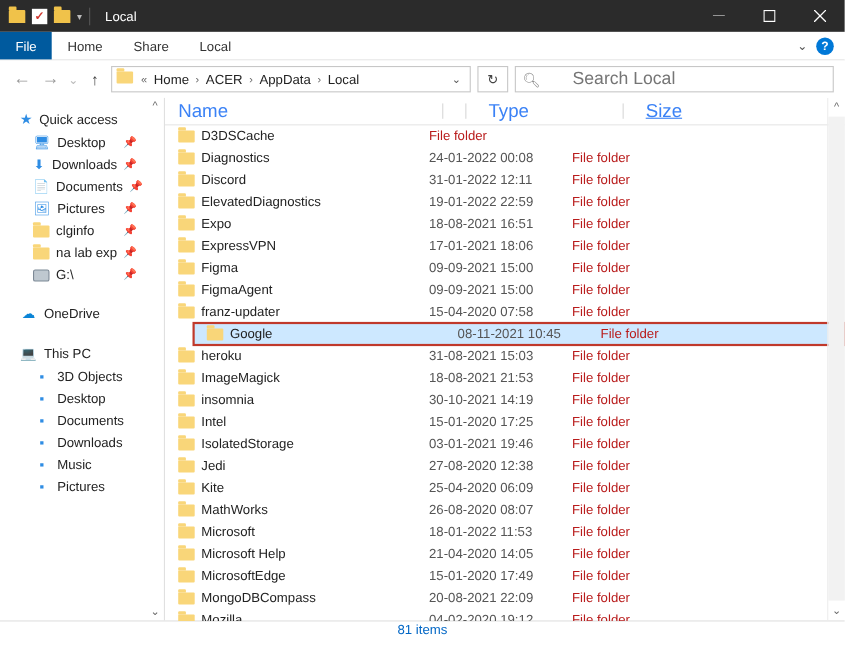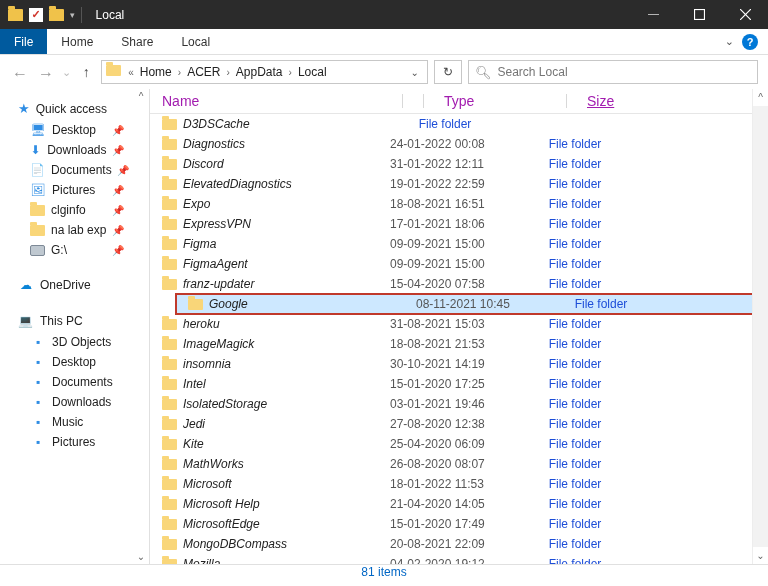--- a/index.html
+++ b/index.html
@@ -29,50 +29,50 @@
   .addr { flex:1; height:24px; border:1px solid #c7c7c7; background:#fff; display:flex; align-items:center; padding:0 4px; gap:0; overflow:hidden; }
   .addr .addr-icon { width:16px; height:14px; margin-right:4px; position:relative; }
   .folder-sm { width:15px; height:11px; background:#f9d679; border-radius:1px; position:relative; display:inline-block; }
   .folder-sm::before { content:""; position:absolute; top:-3px; left:0; width:7px; height:3px; background:#f9d679; border-radius:1px 1px 0 0; }
   .crumb { padding:0 4px; color:#222; }
   .crumb-sep { padding:0 2px; color:#666; font-size:10px; }
   .addr .pushright { margin-left:auto; display:flex; align-items:center; gap:6px; padding-right:4px; }
   .addr .drop { font-size:10px; color:#555; }
   .refresh-box { width:28px; height:24px; border:1px solid #c7c7c7; display:flex; align-items:center; justify-content:center; color:#444; }
   .searchbox { width:290px; height:24px; border:1px solid #c7c7c7; display:flex; align-items:center; padding:0 6px; color:#666; gap:6px; }
-  .searchbox input { border:none; outline:none; flex:1; font-size:12px; color:#666; background:transparent; }
+  .searchbox input { border:none; outline:none; flex:1; font-size:16px; color:#666; background:transparent;margin-left:23px; }
   
   .main { display:flex; height: calc(586px - 29px - 26px - 34px - 22px); }
   .sidebar { width:150px; border-right:1px solid #e0e0e0; padding:8px 0; overflow:hidden; position:relative; }
   .sb-scroll { position:absolute; right:0; top:0; width:16px; height:100%; display:flex; flex-direction:column; align-items:center; }
   .sb-scroll .ar { font-size:10px; color:#666; padding:2px 0; }
   .sb-scroll .track { flex:1; }
   .side-group-title { display:flex; align-items:center; gap:6px; padding:4px 6px 4px 18px; color:#222; }
   .side-item { display:flex; align-items:center; gap:6px; padding:3px 6px 3px 30px; color:#222; }
   .pin { margin-left:auto; color:#666; font-size:10px; padding-right:18px; }
   .star { color:#2f8de4; font-size:13px; }
   .ic { width:16px; height:14px; display:inline-flex; align-items:center; justify-content:center; font-size:12px; }
   .blue { color:#2f8de4; }
   .cloud { color:#0a84d6; }
   .pc { color:#3a6ea5; }
   
   .pane { flex:1; display:flex; flex-direction:column; position:relative; }
-  .cols { height:25px; display:flex; align-items:center; font-size:14px; color:#a21caf; border-bottom:1px solid #e6e6e6;gap:12px; }
+  .cols { height:25px; display:flex; align-items:center; font-size:17px; color:#3b82f6; border-bottom:1px solid #e6e6e6;gap:12px; }
   .c-name { width:240px; padding-left:12px; }
   .c-date { width:130px; }
   .c-type { width:110px; }
   .c-size { flex:1;text-decoration:underline; }
   .divider { width:1px; height:14px; background:#d8d8d8; margin-right:8px; }
   .rows { overflow-y:auto; flex:1; }
   .row { height:20px; display:flex; align-items:center; font-size:12px; color:#222; }
   .row.selected { background:#cde8ff;margin-left:26px; }
   .row.selected.boxed { outline:2px solid #c0392b; outline-offset:-1px; }
-  .cell-name { width:240px; padding-left:12px; display:flex; align-items:center; gap:6px;font-style:italic; }
+  .cell-name { width:240px; padding-left:12px; display:flex; align-items:center; gap:6px; }
   .cell-date { width:130px; color:#555; }
-  .cell-type { width:110px; color:#1d4ed8;text-align:center; }
+  .cell-type { width:110px; color:#b91c1c; }
   .cell-size { flex:1; }
   
   .vscroll { position:absolute; right:0; top:0; width:16px; height:100%; border-left:1px solid #ededed; display:flex; flex-direction:column; align-items:center; }
   .vscroll .ar { font-size:10px; color:#666; padding:3px 0; }
   .vscroll .track { flex:1; background:#f2f2f2; width:100%; }
   
   .status { height:22px; border-top:1px solid #e0e0e0; display:flex; align-items:center; padding:0 10px; font-size:12px; color:#0066c5; gap:16px;flex-direction:column; }
   .status .right { margin-left:auto; display:flex; gap:4px; }
   .viewbtn { width:22px; height:18px; border:1px solid #c7c7c7; display:flex; align-items:center; justify-content:center; font-size:10px; color:#555; }
   .viewbtn.active { background:#cde8ff; border-color:#8ab7e0; color:#1b6fb8; }

